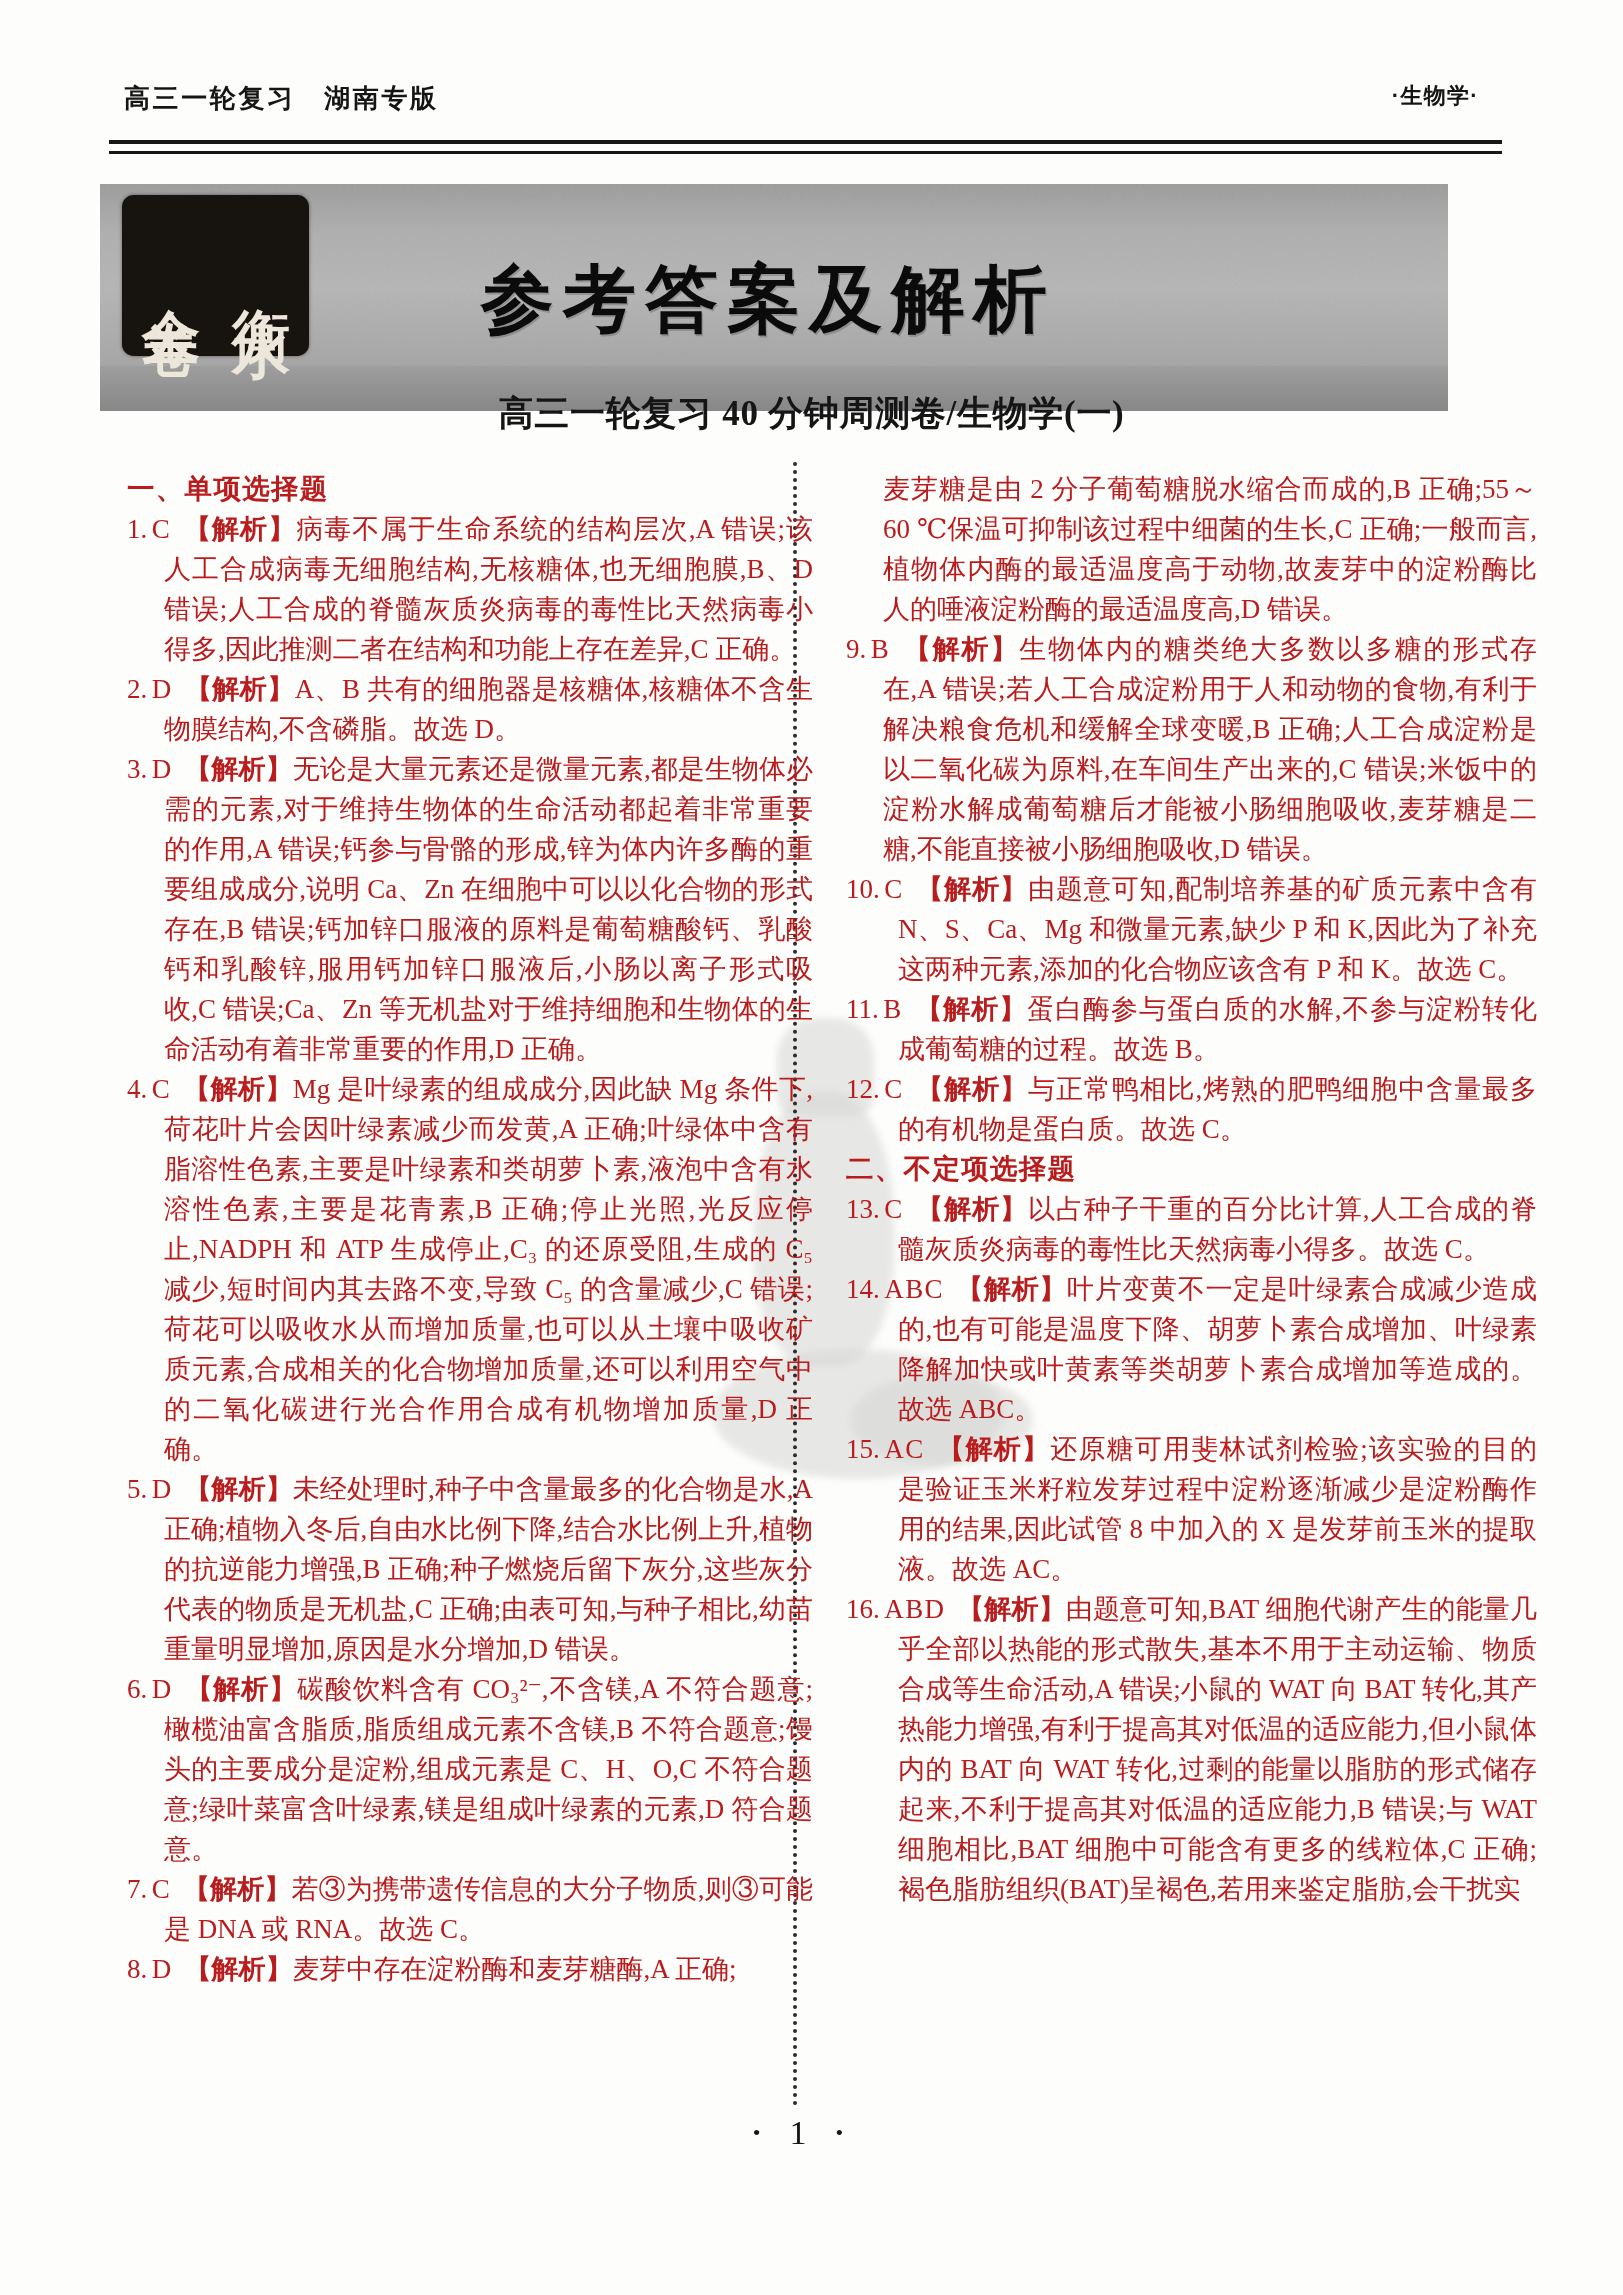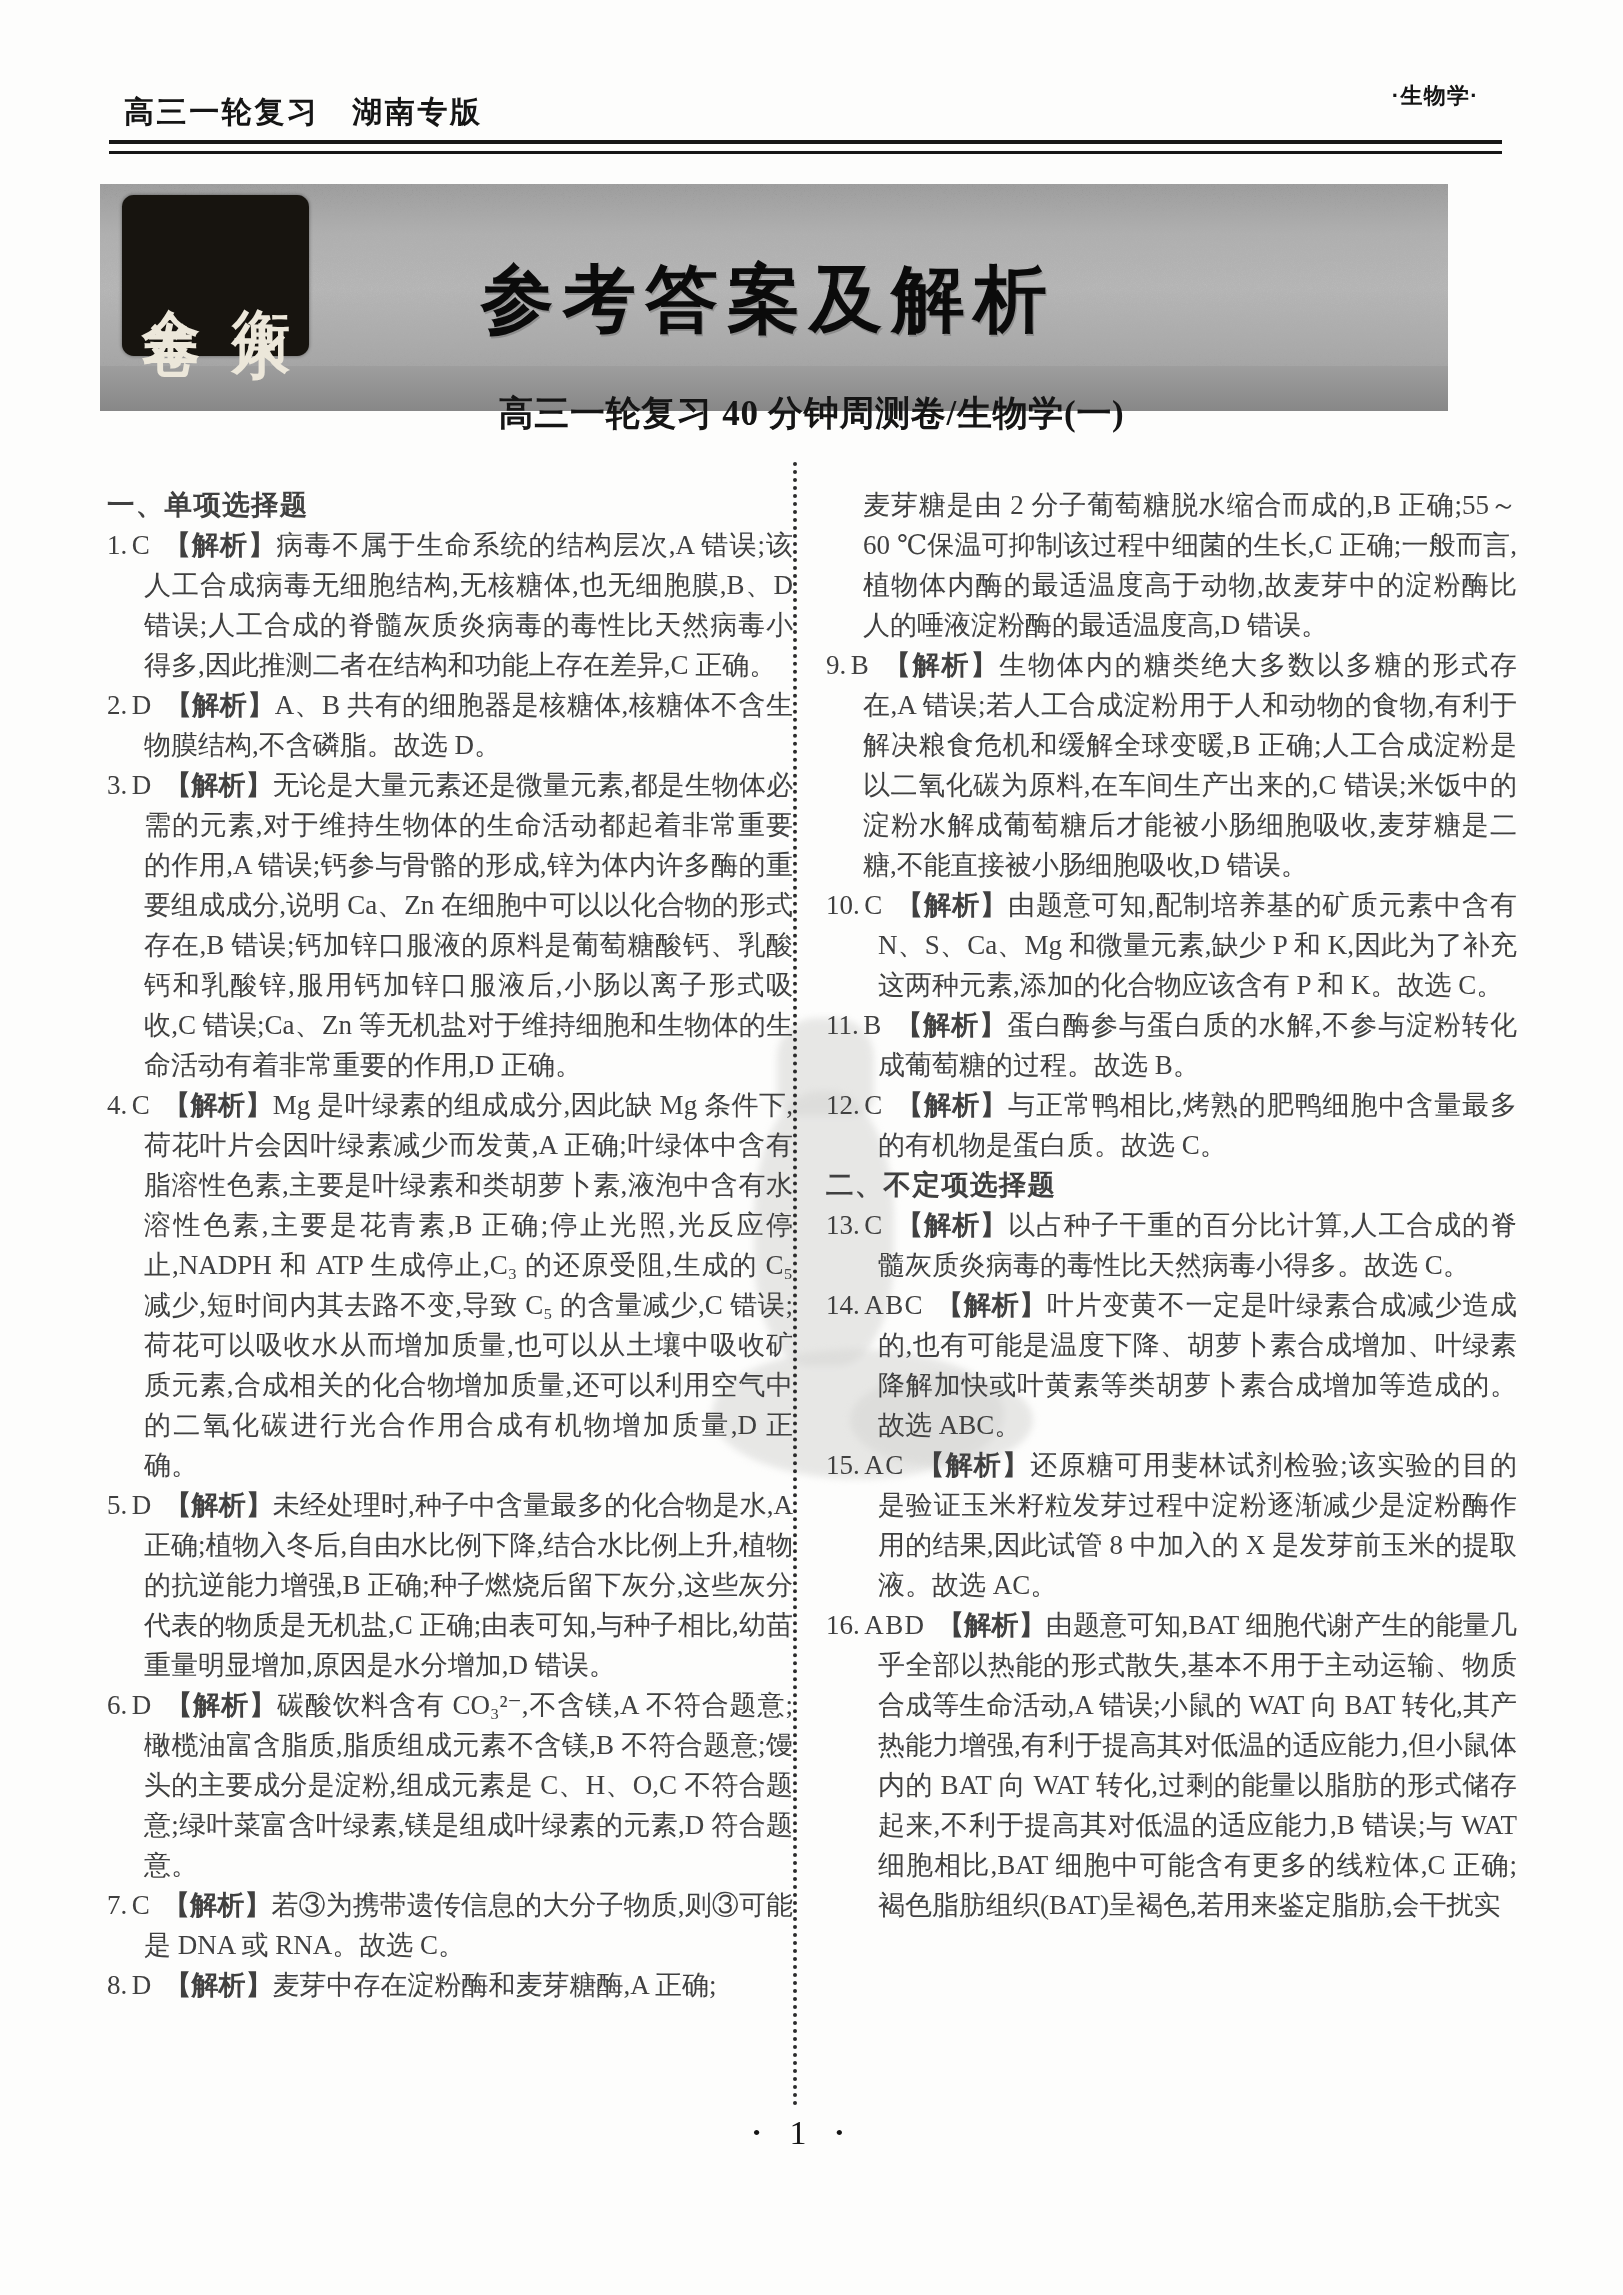--- a/index.html
+++ b/index.html
@@ -10,23 +10,22 @@
     background: #fdfdfc;
     font-family: "Liberation Serif", "DejaVu Serif", serif;
     color: #151515;
     overflow: hidden;
   }
 
   
   .page-header-left {
     position: absolute; left: 124px; top: 81px;
     font-family: "Liberation Sans", "DejaVu Sans", sans-serif;
-    font-weight: 700; font-size: 30px; letter-spacing: 2.6px;
+    font-weight: 700; font-size: 26px; letter-spacing: 2.6px;
     white-space: pre;
-    margin-top: 11px;
   }
   .page-header-right {
     position: absolute; right: 144px; top: 81px;
     font-family: "Liberation Sans", "DejaVu Sans", sans-serif;
     font-weight: 700; font-size: 22px; letter-spacing: 1.3px;
   }
   .double-rule {
     position: absolute; left: 109px; top: 140px; width: 1393px; height: 13.7px;
     border-top: 4.6px solid #171717; border-bottom: 3.3px solid #171717;
   }
@@ -67,23 +66,23 @@
 
   
   .stain { position: absolute; background: #d6d6d4; opacity: .55; filter: blur(3.9px); z-index: 0; }
   .stain-neck { left: 777px; top: 1018px; width: 97px; height: 98px; border-radius: 40% 40% 20% 20%; }
   .stain-body { left: 754px; top: 1091px; width: 140px; height: 275px; border-radius: 46% 46% 40% 40%; }
   .stain-cloud { left: 712px; top: 1349px; width: 292px; height: 130px; border-radius: 50%; }
   .stain-cloud2 { left: 850px; top: 1374px; width: 183px; height: 92px; border-radius: 50%; }
 
   
   .col {
-    position: absolute; top: 485px; height: 1651px; overflow: hidden;
+    position: absolute; top: 469px; height: 1651px; overflow: hidden;
     font-size: 27px; line-height: 40px;
-    text-align: justify; z-index: 2; color: #404040;
+    text-align: justify; z-index: 2; color: #b91c1c; margin-left: 20px;
   }
   .col-left  { left: 107px;  width: 686px; }
   .col-right { left: 826px; width: 691px; }
   .col p { margin: 0; padding: 0; }
   p.sec {
     font-family: "Liberation Sans", "DejaVu Sans", sans-serif;
     font-weight: 700; font-size: 27.5px; letter-spacing: 1.3px; text-align: left;
   }
   p.q   { padding-left: 37px; text-indent: -37px; }
   p.q2  { padding-left: 52px; text-indent: -52px; }

